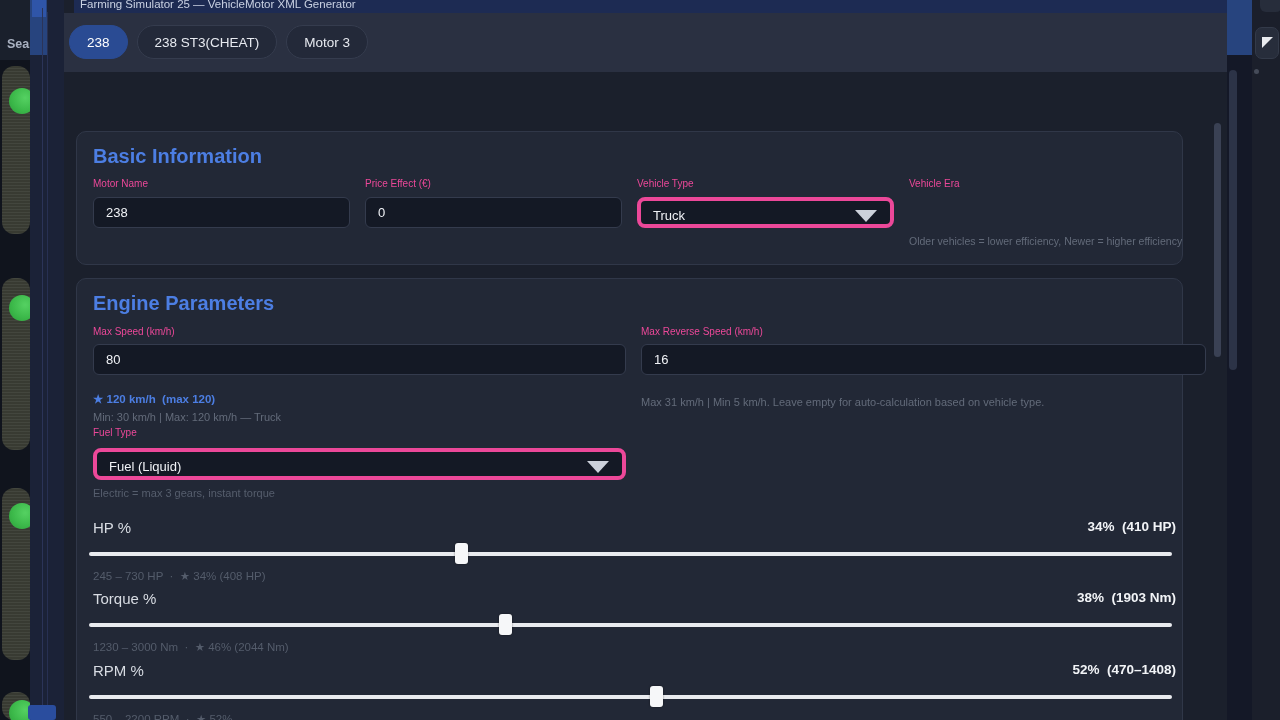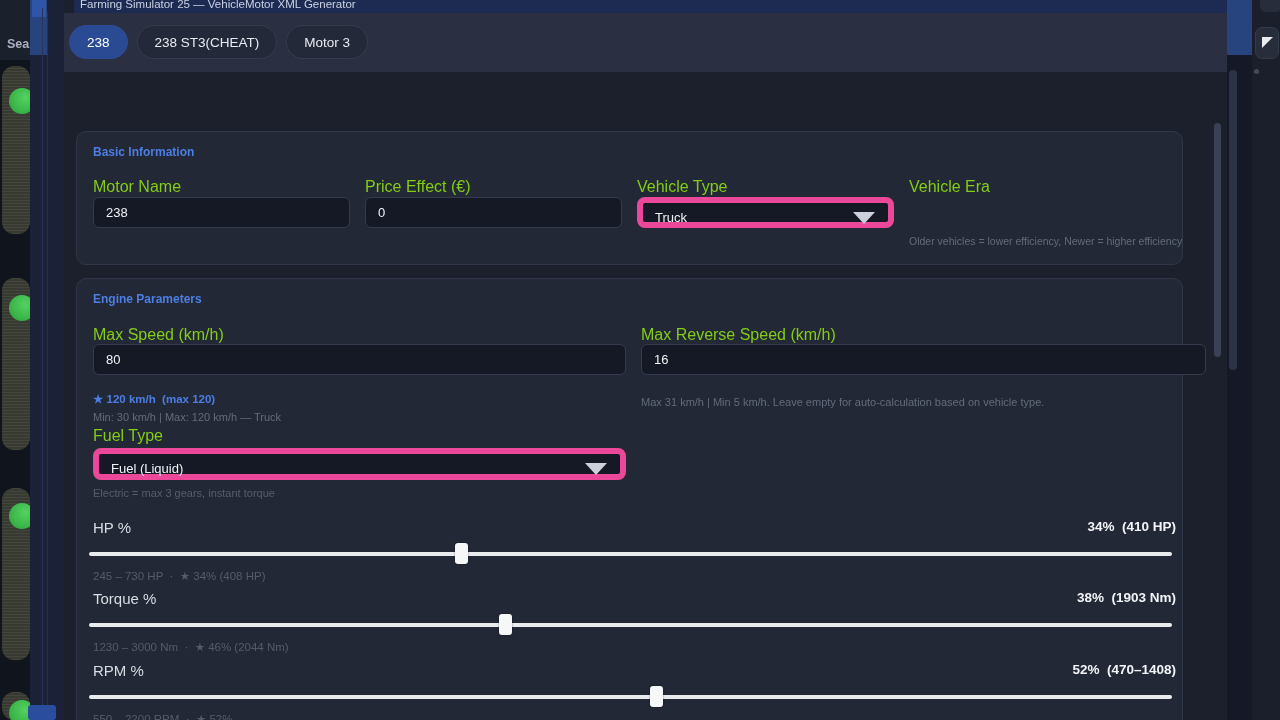--- a/index.html
+++ b/index.html
@@ -50,26 +50,26 @@
   .tab { position:absolute; top:0; height:46px; line-height:44px; font-size:13.5px; color:#8a93a4; cursor:pointer; }
   .tab.active { color:#ffffff; font-weight:bold; }
   .tab-underline { position:absolute; left:0; bottom:0; width:100%; height:4px; border-radius:3px; background:#2d4e91; }
   .tab-config { left:12px; padding:0 13px; }
   .tab-xml { left:146px; padding:0 6px; }
 
   .modal-content { position:absolute; left:0; top:118px; width:1163px; height:602px; background:#1b202c; }
   .card { position:absolute; left:12px; width:1107px; background:#222836; border:1px solid #303748; border-radius:10px; }
   .card-basic { top:13px; height:134px; }
   .card-engine { top:160px; height:470px; }
-  .card-heading { position:absolute; left:16px; top:13px; font-size:12px; font-weight:bold; color:#4c7ee3; }
-
-  .field-label { position:absolute; font-size:16px; color:#84cc16; white-space:nowrap; }
+  .card-heading { position:absolute; left:16px; top:13px; font-size:20px; font-weight:bold; color:#4c7ee3; }
+
+  .field-label { position:absolute; font-size:10px; color:#ec4899; white-space:nowrap; }
   .text-input { position:absolute; height:31px; background:#141925; border:1px solid #343b4d; border-radius:6px;
                 color:#f0f2f6; font-size:13px; padding:0 12px; font-family:"Liberation Sans", sans-serif; }
-  .select { position:absolute; height:31px; background:#141925; border:6px solid #ec4899; border-radius:8px;
+  .select { position:absolute; height:31px; background:#141925; border:4px solid #ec4899; border-radius:8px;
             color:#f0f2f6; font-size:13px; line-height:29px; padding:0 12px; cursor:pointer; }
   .select .arrow { position:absolute; right:13px; top:9px; width:0; height:0;
                    border-left:11px solid transparent; border-right:11px solid transparent; border-top:12px solid #ccd1db; }
   .hint { position:absolute; font-size:11px; color:#636b7a; white-space:pre; }
   .hint-dim { color:#565e6d; }
   .hint-blue { position:absolute; font-size:11.5px; font-weight:bold; color:#4c7ee3; white-space:pre; }
 
   
   .col1 { left:16px; } .col2 { left:288px; } .col3 { left:560px; } .col4 { left:832px; }
   .fw257 { width:257px; } .fw263 { width:263px; }

